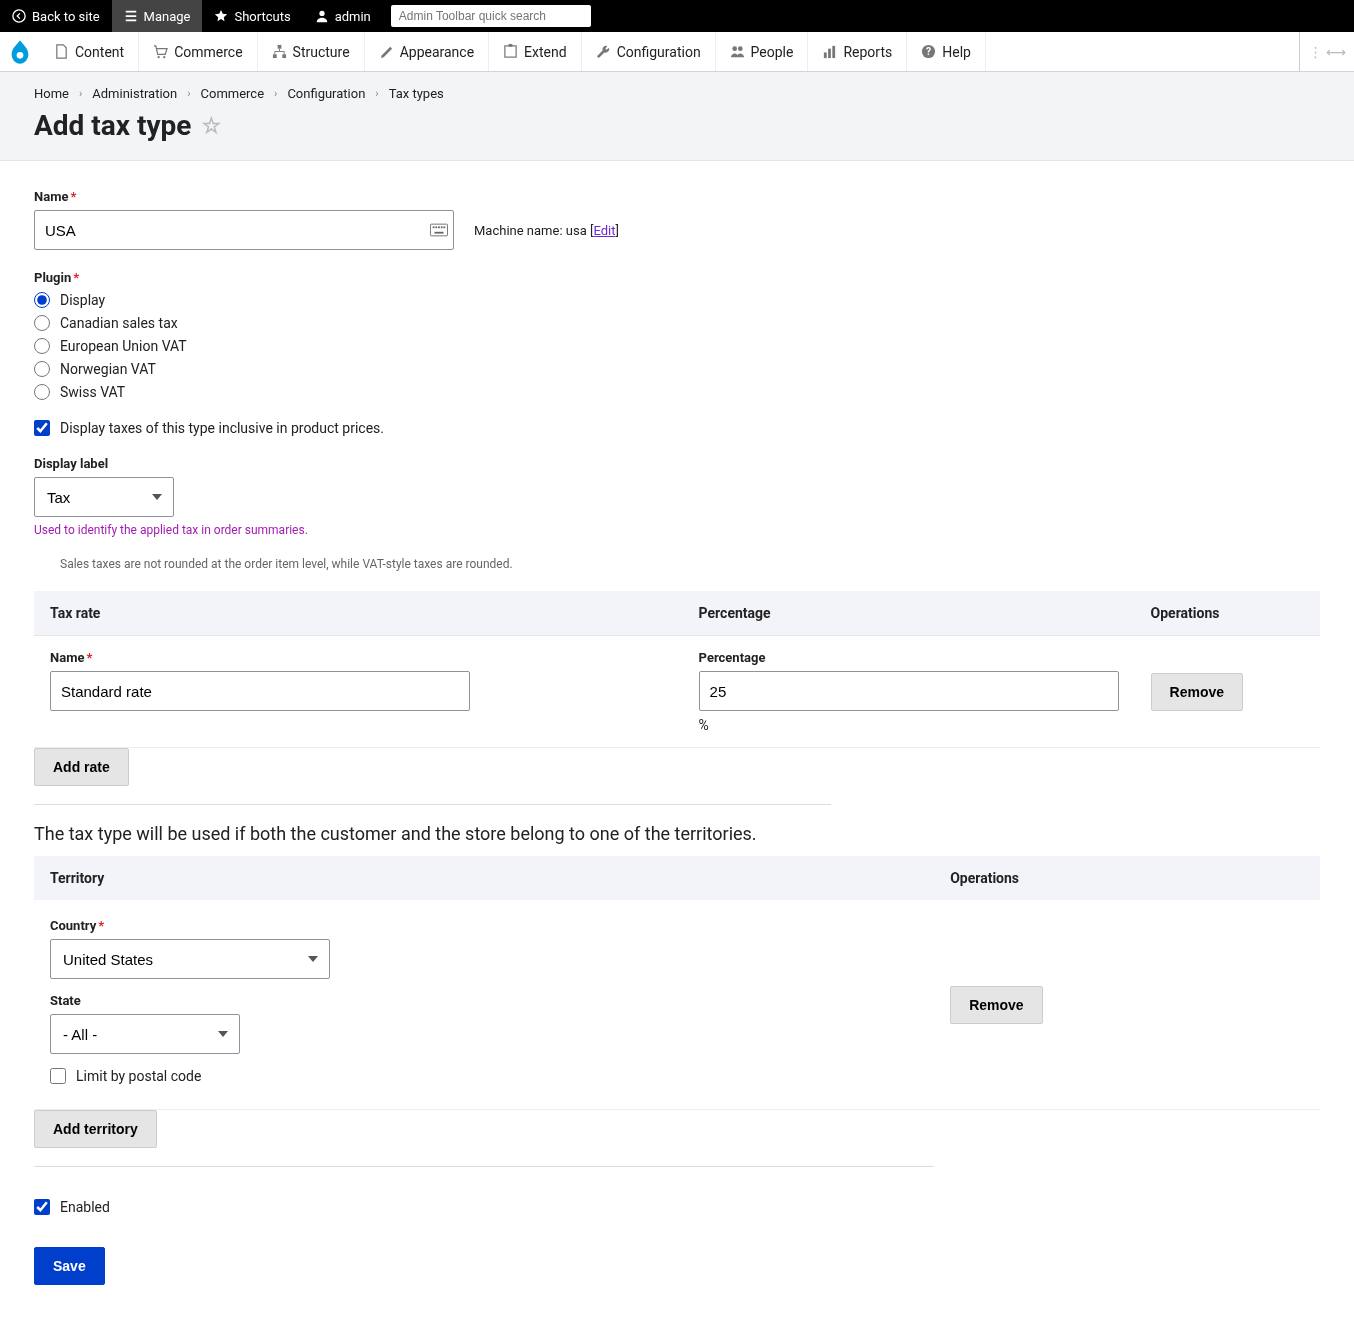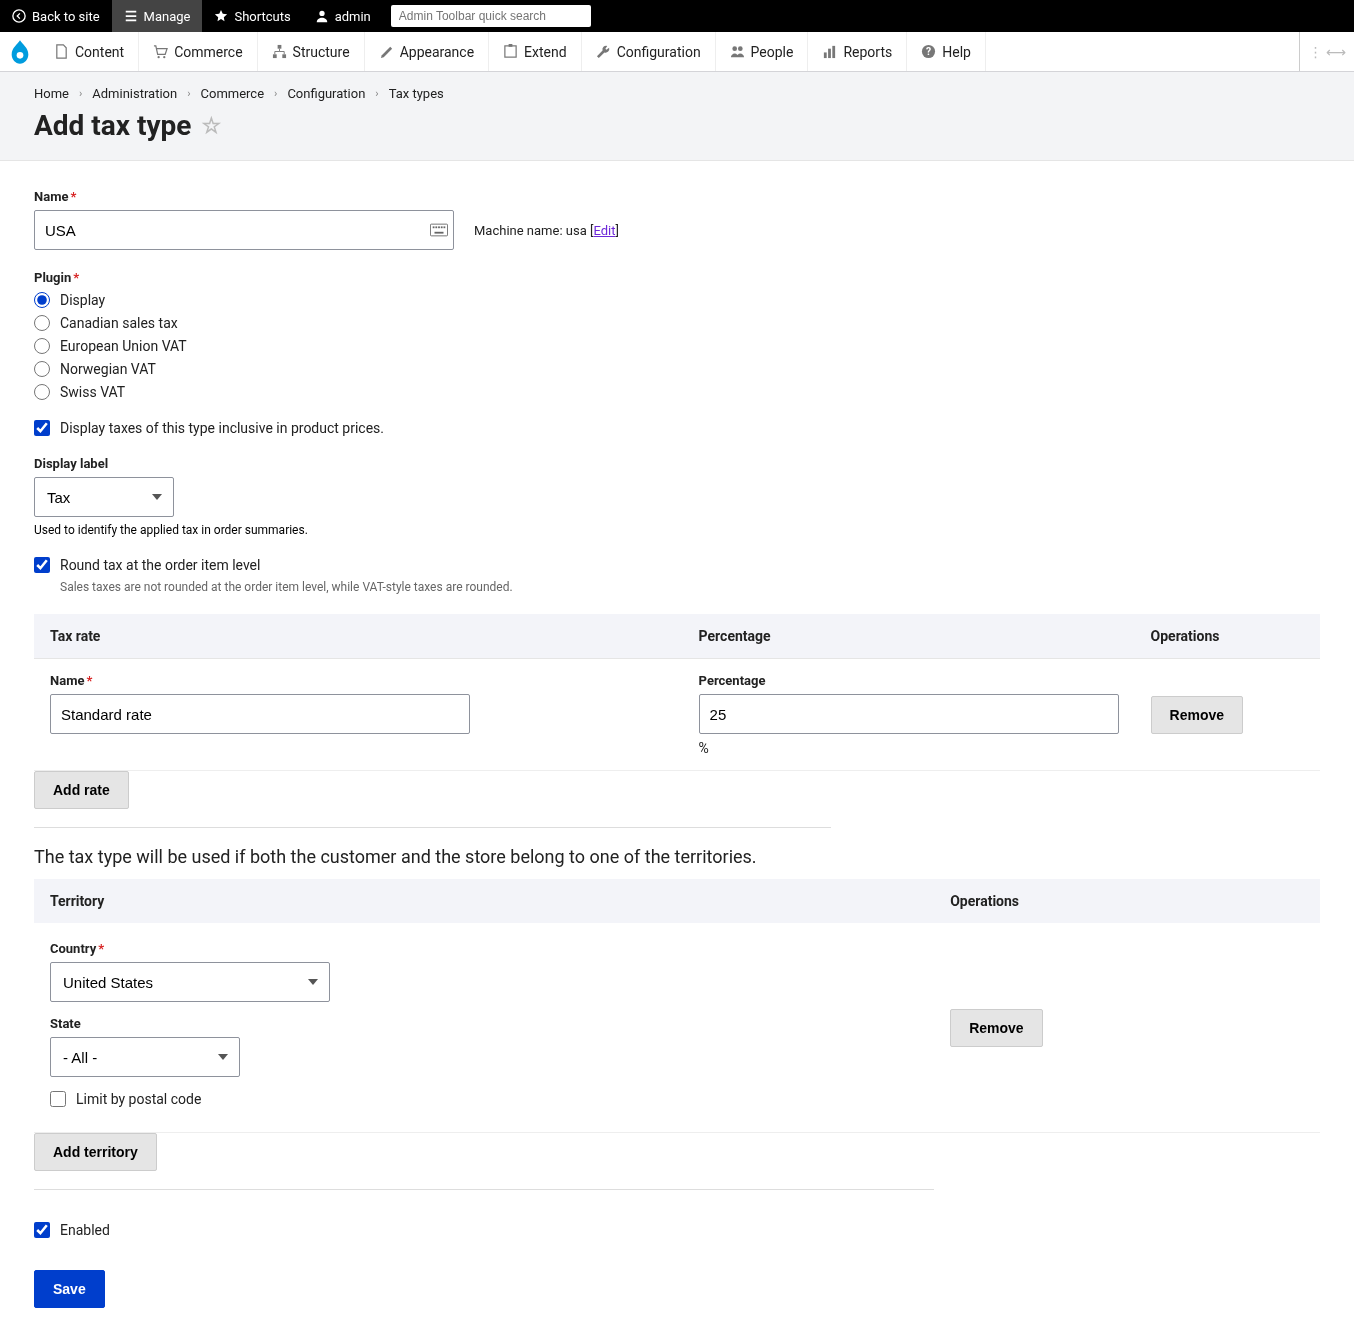--- a/index.html
+++ b/index.html
@@ -42,21 +42,21 @@
   
   .radio-group { margin-top: 4px; }
   .radio-row, .check-row { display: flex; align-items: center; gap: 10px; margin: 7px 0; font-size: 14px; }
   .radio-row input[type=radio] { width: 16px; height: 16px; accent-color: #003ecc; }
   .check-row input[type=checkbox] { width: 16px; height: 16px; accent-color: #003ecc; }
   .check-desc { font-size: 12px; color: #666; margin-left: 26px; margin-top: 2px; }
   
   .select-wrap { position: relative; display: inline-block; }
   .select-wrap select { appearance: none; -webkit-appearance: none; border: 1px solid #8e929c; border-radius: 2px; height: 40px; padding: 6px 36px 6px 12px; font-size: 15px; background: #fff; }
   .select-wrap::after { content: ""; position: absolute; right: 12px; top: 17px; border-left: 5px solid transparent; border-right: 5px solid transparent; border-top: 6px solid #555; pointer-events: none; }
-  .help-text { font-size: 12px; color: #000000; margin-top: 6px; }
+  .help-text { font-size: 12px; color: #a21caf; margin-top: 6px; }
   
   
   .tax-table { width: 100%; border-collapse: collapse; margin-top: 18px; }
   .tax-table th { background: #f3f4f9; text-align: left; padding: 14px 16px; font-weight: 700; font-size: 14px; border-bottom: 1px solid #e5e5e5; }
   .tax-table td { padding: 14px 16px; vertical-align: top; border-bottom: 1px solid #eee; }
   .tax-table .rate-name-input { width: 100%; max-width: 760px; }
   .tax-table .pct-input { width: 230px; }
   .pct-symbol { margin-top: 6px; font-size: 14px; }
   
   .btn { background: #e5e5e5; border: 1px solid #ccc; padding: 10px 18px; font-size: 14px; font-weight: 600; cursor: pointer; border-radius: 2px; }
@@ -262,24 +262,20 @@
     <label>Display label</label>
     <div class="select-wrap">
       <select style="width:140px;">
         <option>Tax</option>
       </select>
     </div>
     <div class="help-text">Used to identify the applied tax in order summaries.</div>
   </div>
 
   <div class="form-item">
-    <div class="check-row">
-      <input type="checkbox" checked="" style="">
-      <span>Round tax at the order item level</span>
-    </div>
     <div class="check-desc">Sales taxes are not rounded at the order item level, while VAT-style taxes are rounded.</div>
   </div>
 
   <table class="tax-table">
     <thead>
       <tr>
         <th style="width:62%;">Tax rate</th>
         <th style="width:20%;">Percentage</th>
         <th style="width:18%;">Operations</th>
       </tr>

